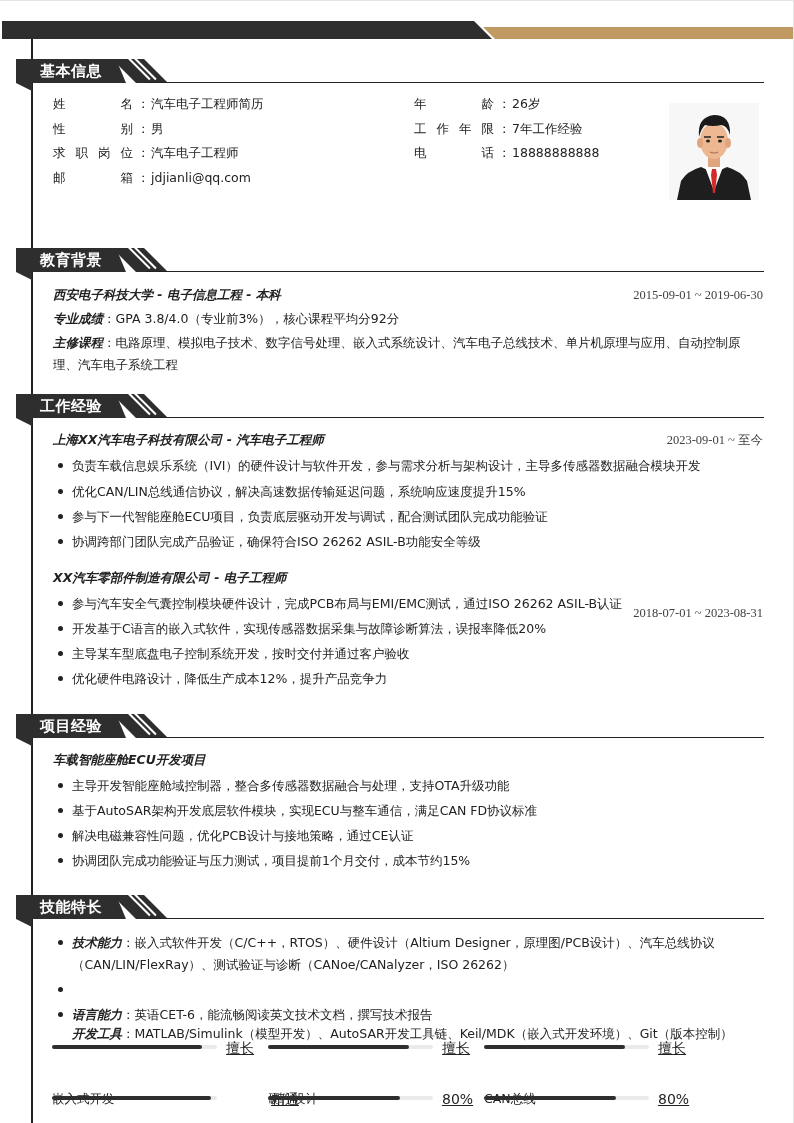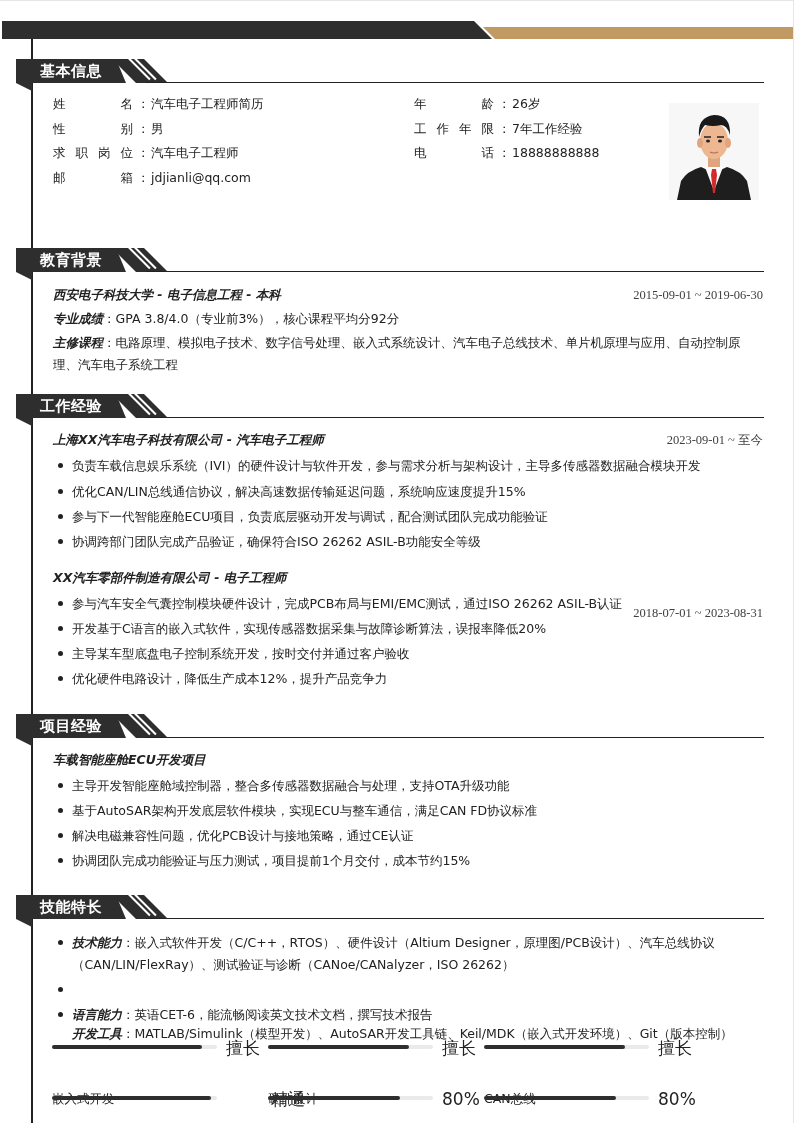--- a/index.html
+++ b/index.html
@@ -34,21 +34,21 @@
 
   .avatar { position:absolute; left:669px; top:103px; width:90px; height:97px; background:#f6f6f6; overflow:hidden; }
 
   .text-line { position:absolute; font-size:12.5px; line-height:16px; color:#222; white-space:nowrap; }
   .bold { font-weight:bold;font-style:italic; }
   .date { position:absolute; right:31px; font-size:12.5px; line-height:16px; color:#404040;font-family:Liberation Serif, serif; }
   .bullet { position:absolute; left:58px; width:5px; height:5px; border-radius:50%; background:#222; }
 
   .skill-bar { position:absolute; height:4px; background:#eaeaea; border-radius:2px; }
   .skill-fill { position:absolute; left:0; top:0; height:4px; background:#2e2e2e; border-radius:2px; }
-  .skill-level { position:absolute; font-size:17px; line-height:16px; color:#222; }
+  .skill-level { position:absolute; font-size:14px; line-height:16px; color:#222;text-decoration:underline; }
   .skill-name { position:absolute; font-size:12.5px; line-height:16px; color:#222;margin-top:32px; }
 </style>
 </head>
 <body>
 
 <div class="page-border-top"></div>
 <div class="page-border-right"></div>
 <div class="topbar-dark"></div>
 <div class="topbar-gold"></div>
 <div class="left-rail"></div>

